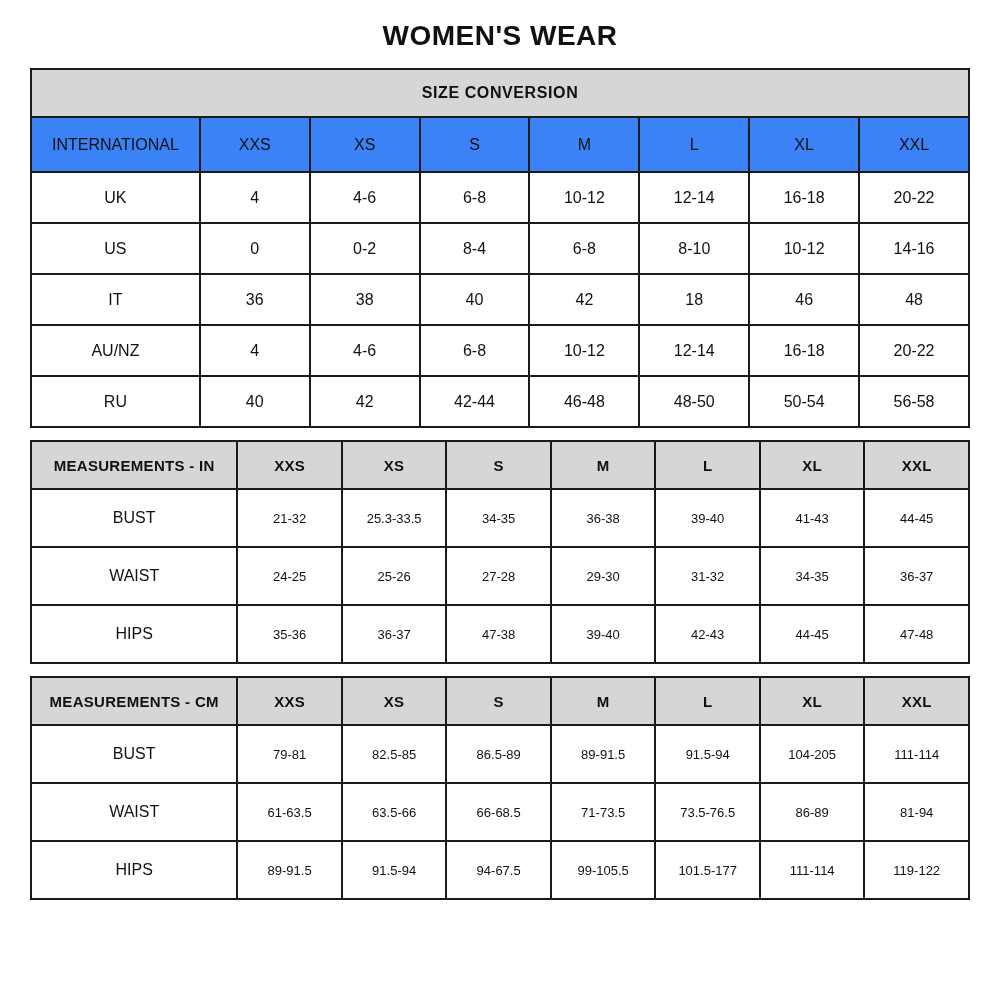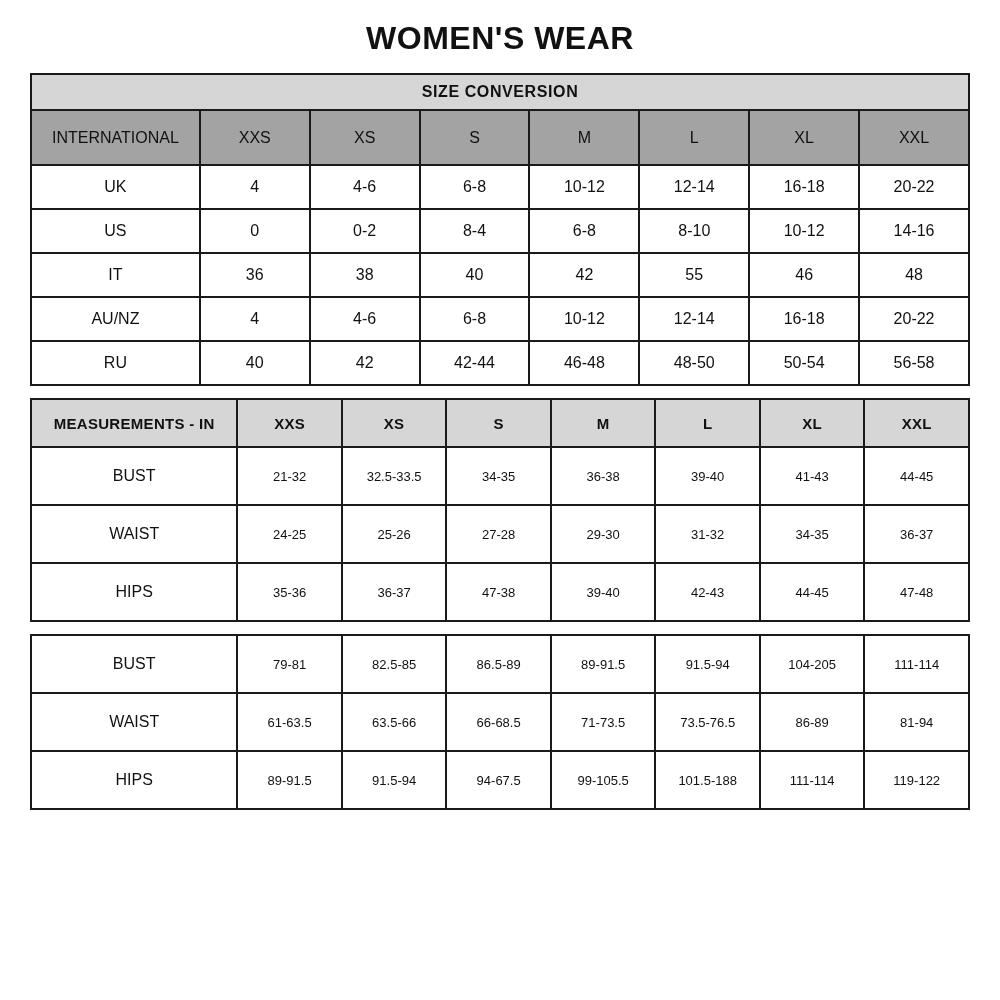--- a/index.html
+++ b/index.html
@@ -1,24 +1,24 @@
 <!DOCTYPE html>
 <html><head>
 <meta charset="utf-8">
 <style>
   * { box-sizing: border-box; }
   html, body { margin: 0; padding: 0; background: #ffffff; }
   body { font-family: "Liberation Sans", "DejaVu Sans", sans-serif; color: #111111; }
   .page { width: 1000px; min-height: 1000px; padding: 10px 30px 22px; margin: 0 auto; }
-  .page-title { text-align: center; font-size: 32px; font-weight: 700; letter-spacing: 0.5px; margin: 10px 0 16px; }
+  .page-title { text-align: center; font-size: 28px; font-weight: 700; letter-spacing: 0.5px; margin: 10px 0 16px; }
   table { width: 100%; border-collapse: collapse; table-layout: fixed; margin-bottom: 12px; }
   th, td { border: 2px solid #1a1a1a; text-align: center; vertical-align: middle; padding: 2px 3px; }
-  .banner th { background: #d6d6d6; height: 36px; font-size: 16px; font-weight: 700; letter-spacing: 0.6px; }
-  .t1 th.col-head { height: 55px; font-size: 16px; font-weight: 400; background: #a3a3a3; }
-  .t1 td { height: 44px; font-size: 16px; font-weight: 400; }
+  .banner th { background: #d6d6d6; height: 48px; font-size: 16px; font-weight: 700; letter-spacing: 0.6px; }
+  .t1 th.col-head { height: 55px; font-size: 16px; font-weight: 400; background: #3b82f6; }
+  .t1 td { height: 51px; font-size: 16px; font-weight: 400; }
   .gray-head th { background: #d6d6d6; height: 48px; font-size: 15px; font-weight: 700; letter-spacing: 0.3px; }
   .gray-head th.first { font-size: 15px; }
   .tm td { height: 58px; }
   .tm td.row-label { font-size: 16px; font-weight: 400; }
   .tm td.val { font-size: 13px; font-weight: 400; margin-left: 16px; }
 </style>
 </head>
 <body>
 
 <div class="page">
@@ -69,21 +69,21 @@
         <td>8-10</td>
         <td>10-12</td>
         <td>14-16</td>
       </tr>
       <tr>
         <td>IT</td>
         <td>36</td>
         <td>38</td>
         <td>40</td>
         <td>42</td>
-        <td>55</td>
+        <td>18</td>
         <td>46</td>
         <td>48</td>
       </tr>
       <tr>
         <td>AU/NZ</td>
         <td>4</td>
         <td>4-6</td>
         <td>6-8</td>
         <td>10-12</td>
         <td>12-14</td>
@@ -121,21 +121,21 @@
         <th>XS</th>
         <th>S</th>
         <th>M</th>
         <th>L</th>
         <th>XL</th>
         <th>XXL</th>
       </tr>
       <tr>
         <td class="row-label">BUST</td>
         <td class="val">21-32</td>
-        <td class="val">32.5-33.5</td>
+        <td class="val">25.3-33.5</td>
         <td class="val">34-35</td>
         <td class="val">36-38</td>
         <td class="val">39-40</td>
         <td class="val">41-43</td>
         <td class="val">44-45</td>
       </tr>
       <tr>
         <td class="row-label">WAIST</td>
         <td class="val">24-25</td>
         <td class="val">25-26</td>
@@ -163,20 +163,30 @@
       <col style="width:22%">
       <col style="width:11.143%">
         <col style="width:11.143%">
         <col style="width:11.143%">
       <col style="width:11.143%">
         <col style="width:11.143%">
         <col style="width:11.143%">
         <col style="width:11.142%">
     </colgroup>
     <tbody>
+      <tr class="gray-head">
+        <th class="first">MEASUREMENTS - CM</th>
+        <th>XXS</th>
+        <th>XS</th>
+        <th>S</th>
+        <th>M</th>
+        <th>L</th>
+        <th>XL</th>
+        <th>XXL</th>
+      </tr>
       <tr>
         <td class="row-label">BUST</td>
         <td class="val">79-81</td>
         <td class="val">82.5-85</td>
         <td class="val">86.5-89</td>
         <td class="val">89-91.5</td>
         <td class="val">91.5-94</td>
         <td class="val">104-205</td>
         <td class="val">111-114</td>
       </tr>
@@ -189,20 +199,20 @@
         <td class="val">73.5-76.5</td>
         <td class="val">86-89</td>
         <td class="val">81-94</td>
       </tr>
       <tr>
         <td class="row-label">HIPS</td>
         <td class="val">89-91.5</td>
         <td class="val">91.5-94</td>
         <td class="val">94-67.5</td>
         <td class="val">99-105.5</td>
-        <td class="val">101.5-188</td>
+        <td class="val">101.5-177</td>
         <td class="val">111-114</td>
         <td class="val">119-122</td>
       </tr>
     </tbody>
   </table>
 
 </div>
 
 </body></html>

